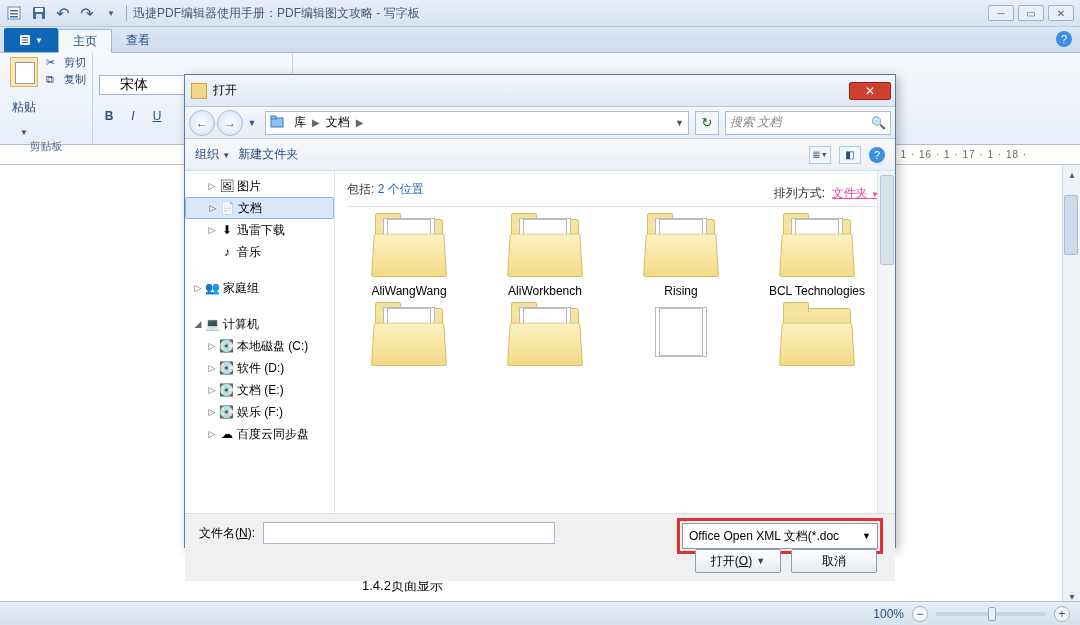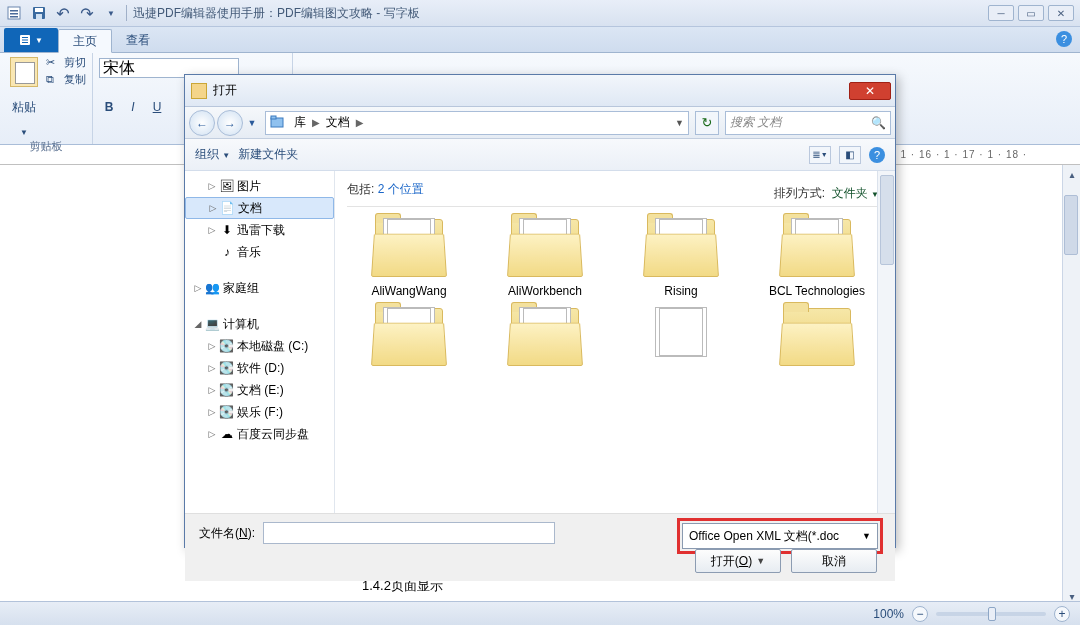--- a/index.html
+++ b/index.html
@@ -28,21 +28,21 @@
 .group { border-right:1px solid #c7d4e6; padding:2px 6px; display:flex;flex-direction:column; justify-content:space-between;}
 .group-title{ font-size:11px; color:#5a7090; text-align:center;}
 .clip-body{display:flex; gap:4px;}
 .paste-btn{ display:flex;flex-direction:column;align-items:center; gap:12px; padding:2px 4px; font-size:12px; color:#2a4d7a;}
 .paste-icon{ width:28px;height:30px;background:#f9e7b3;border:1px solid #d4b86a; position:relative;}
 .paste-icon::after{content:"";position:absolute;left:4px;top:4px;width:18px;height:20px;background:#fff;border:1px solid #999;}
 .mini-btns{display:flex;flex-direction:column;gap:2px;}
 .mini-btn{display:flex;align-items:center;gap:4px;font-size:11px;color:#2a4d7a;}
 .mini-ico{width:14px;height:14px;}
 .font-row{display:flex;gap:4px;align-items:center;margin-top:3px;}
-.font-combo{background:#fff;border:1px solid #9fb4cf;height:20px;font-size:16px;padding:0 3px;display:flex;align-items:center;}
+.font-combo{background:#fff;border:1px solid #9fb4cf;height:20px;font-size:14px;padding:0 20px;display:flex;align-items:center;margin-top:17px;}
 .btn-row{display:flex;gap:4px;margin-top:6px;}
 .ico-btn{width:20px;height:20px;border:1px solid transparent;display:flex;align-items:center;justify-content:center;font-size:12px;color:#2a4d7a;}
 
 
 .ruler{height:20px;background:#fff;border-bottom:1px solid #c0c0c0;font-size:10px;color:#666;display:flex;align-items:center;padding-left:200px;letter-spacing:1px;}
 .doc-area{position:relative; height:440px; background:#fff; overflow:hidden;}
 .page{position:absolute;left:100px;top:0;width:880px;height:1200px;background:#fff;}
 .doc-text{position:absolute;left:262px;font-size:13px;color:#000;}
 .vscroll{position:absolute;right:0;top:0;width:18px;height:100%;background:#eef2f7;border-left:1px solid #cbd6e6;}
 .vscroll-thumb{position:absolute;right:2px;top:30px;width:14px;height:60px;background:#cfd9e8;border:1px solid #aebed6;border-radius:2px;}
@@ -83,21 +83,21 @@
 .tarrow{width:10px;font-size:9px;color:#666;text-align:center;}
 .tico{width:14px;height:14px;display:inline-flex;align-items:center;justify-content:center;}
 .tnode.child{padding-left:22px;}
 .tnode.child2{padding-left:22px;}
 
 .fview{flex:1;padding:8px 12px;position:relative;overflow:hidden;}
 .lib-title{font-size:18px;color:#1a6a9a;}
 .lib-sub{font-size:12px;color:#333;margin-top:2px;}
 .lib-sub .link{color:#1a66c8;}
 .sort{position:absolute;right:16px;top:14px;font-size:12px;color:#333;}
-.sort .link{color:#14532d;}
+.sort .link{color:#ec4899;text-decoration:underline;}
 .fv-sep{height:1px;background:#e3e3e3;margin:8px 0 6px;}
 .grid{display:flex;flex-wrap:wrap;gap:0 12px;}
 .fitem{width:124px;display:flex;flex-direction:column;align-items:center;font-size:12px;color:#000;text-align:center;margin-bottom:4px;}
 .folder{width:84px;height:70px;position:relative;margin-bottom:1px;}
 .folder .back{position:absolute;left:8px;top:6px;width:68px;height:54px;background:linear-gradient(#f6e7a8,#eccf6f);border:1px solid #d9b95e;border-radius:3px;}
 .folder .tab{position:absolute;left:8px;top:0;width:26px;height:10px;background:#f3e19e;border:1px solid #d9b95e;border-bottom:none;border-radius:3px 3px 0 0;padding:0;}
 .folder .front{position:absolute;left:4px;top:16px;width:76px;height:48px;background:linear-gradient(#fdf2c4,#f2da86);border:1px solid #d9b95e;border-radius:2px;transform:perspective(120px) rotateX(12deg);transform-origin:bottom;}
 .folder .papers{position:absolute;left:20px;top:6px;width:44px;height:48px;background:#fff;border:1px solid #bbb;box-shadow:-3px 0 0 #fff,-3px 0 0 1px #bbb,3px 0 0 #fff,3px 0 0 1px #bbb;}
 .folder.paper-only{background:none;}
 .fv-scroll{position:absolute;right:0;top:0;width:18px;height:100%;background:#f2f5f9;border-left:1px solid #dbe2ec;}

